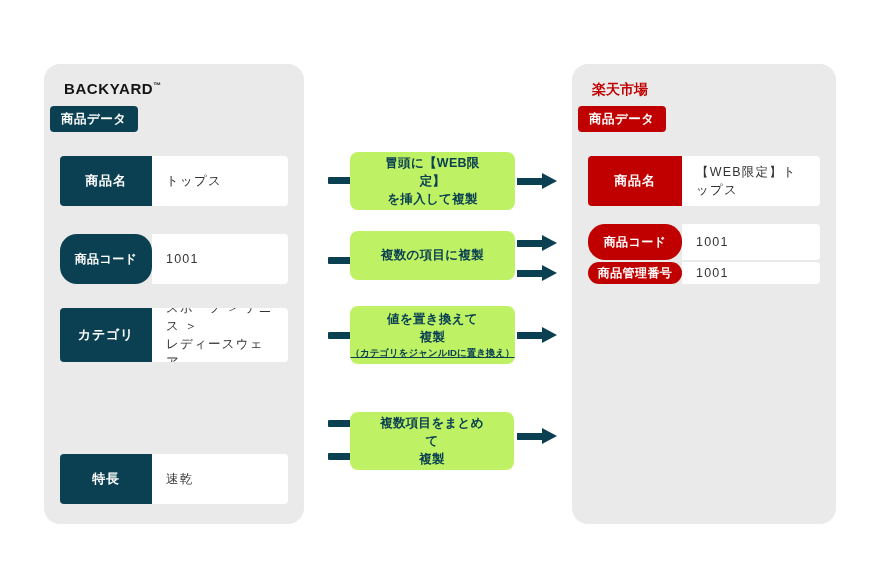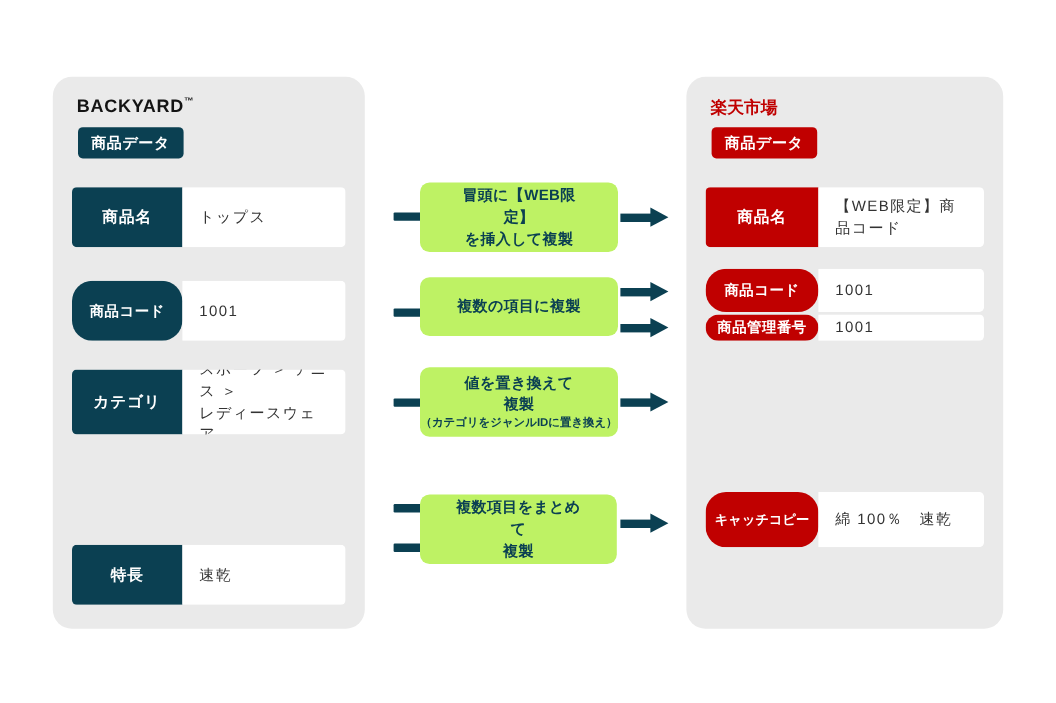--- a/index.html
+++ b/index.html
@@ -53,21 +53,21 @@
     top: 17px;
     font-size: 14px;
     font-weight: bold;
     color: #c00000;
     white-space: nowrap;
   }
 
   
   .chip {
     position: absolute;
-    left: 21px;
+    left: 6px;
     top: 42px;
     height: 26px;
     line-height: 26px;
     padding: 0 11px;
     border-radius: 4px;
     color: #ffffff;
     font-size: 12.5px;
     font-weight: bold;
     letter-spacing: 0.5px;
     white-space: nowrap;
@@ -143,20 +143,21 @@
     white-space: pre-line;
   }
   .tbox .tbox-sub {
     color: #0b4052;
     font-size: 9.5px;
     font-weight: bold;
     line-height: 1.3;
     letter-spacing: 0;
     margin-top: 1px;
     white-space: nowrap;
+    text-decoration: underline;
   }
 
   
   .stub {
     position: absolute;
     height: 7px;
     background: #0b4052;
     border-radius: 1px;
   }
   .arrow {
@@ -259,32 +260,28 @@
     <div class="head"></div>
   </div>
 
   <div class="panel" id="panel-rakuten">
     <div class="brand-text">楽天市場</div>
     <div class="chip red">商品データ</div>
   </div>
 
   <div class="row right red" style="top:156px; height:50px;">
     <div class="row-label">商品名</div>
-    <div class="row-value">【WEB限定】商品コード</div>
+    <div class="row-value">【WEB限定】トップス</div>
   </div>
 
   <div class="row right red small" style="top:224px; height:36px;">
     <div class="row-label">商品コード</div>
     <div class="row-value">1001</div>
   </div>
 
   <div class="row right red small" style="top:262px; height:22px;">
     <div class="row-label">商品管理番号</div>
     <div class="row-value">1001</div>
   </div>
 
 
-  <div class="row right red small" style="top:410px; height:46px;">
-    <div class="row-label" style="font-size:11px; letter-spacing:0">キャッチコピー</div>
-    <div class="row-value">綿 100％　速乾</div>
-  </div>
 
 </div>
 
 </body></html>

